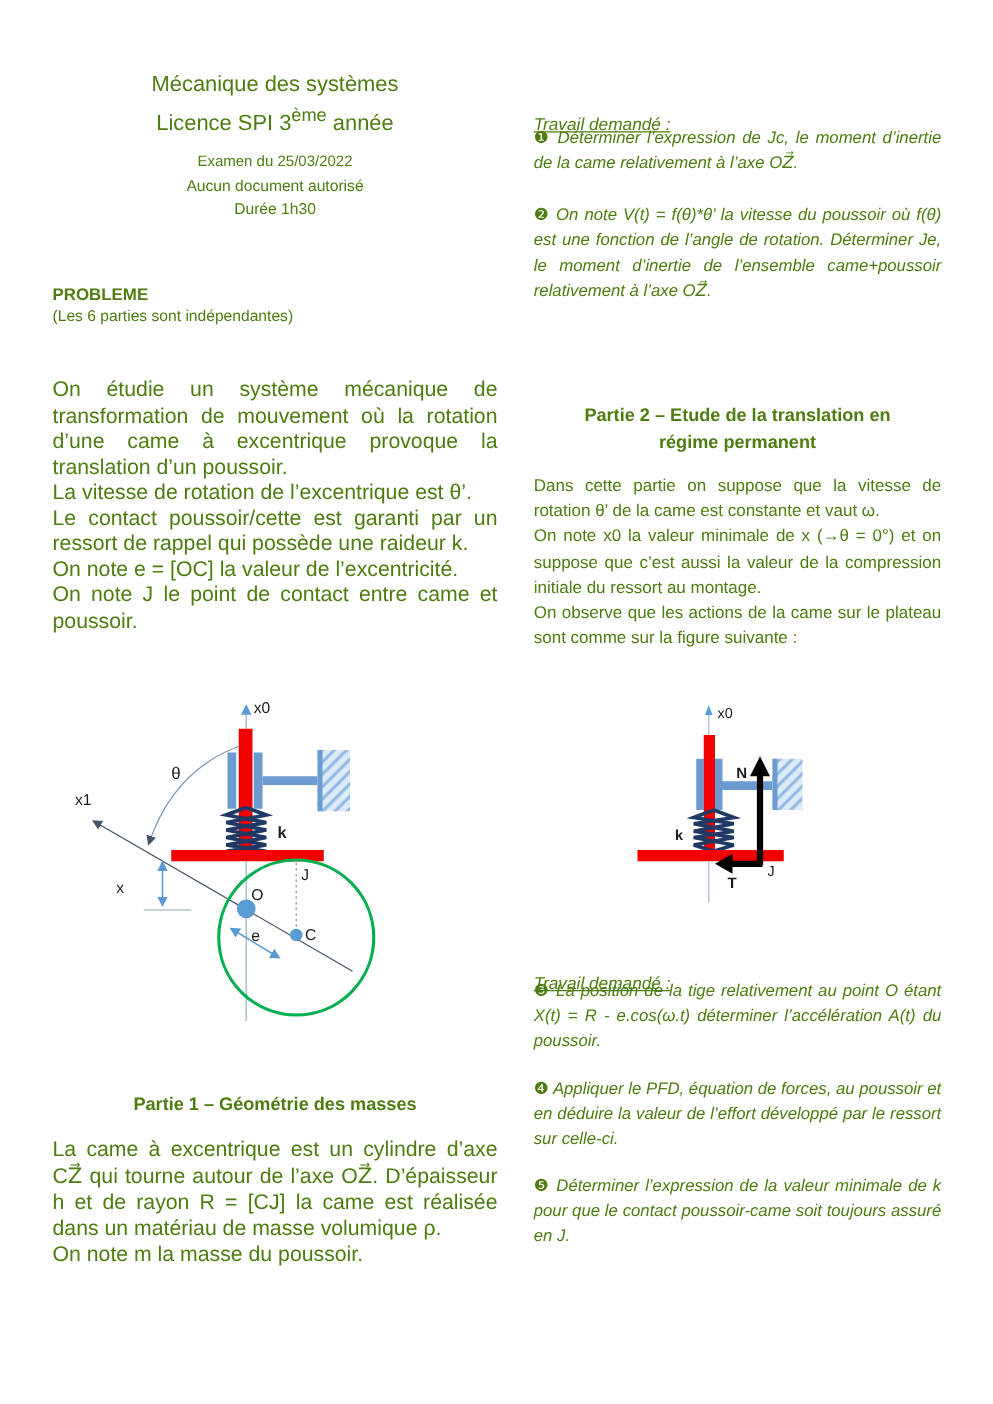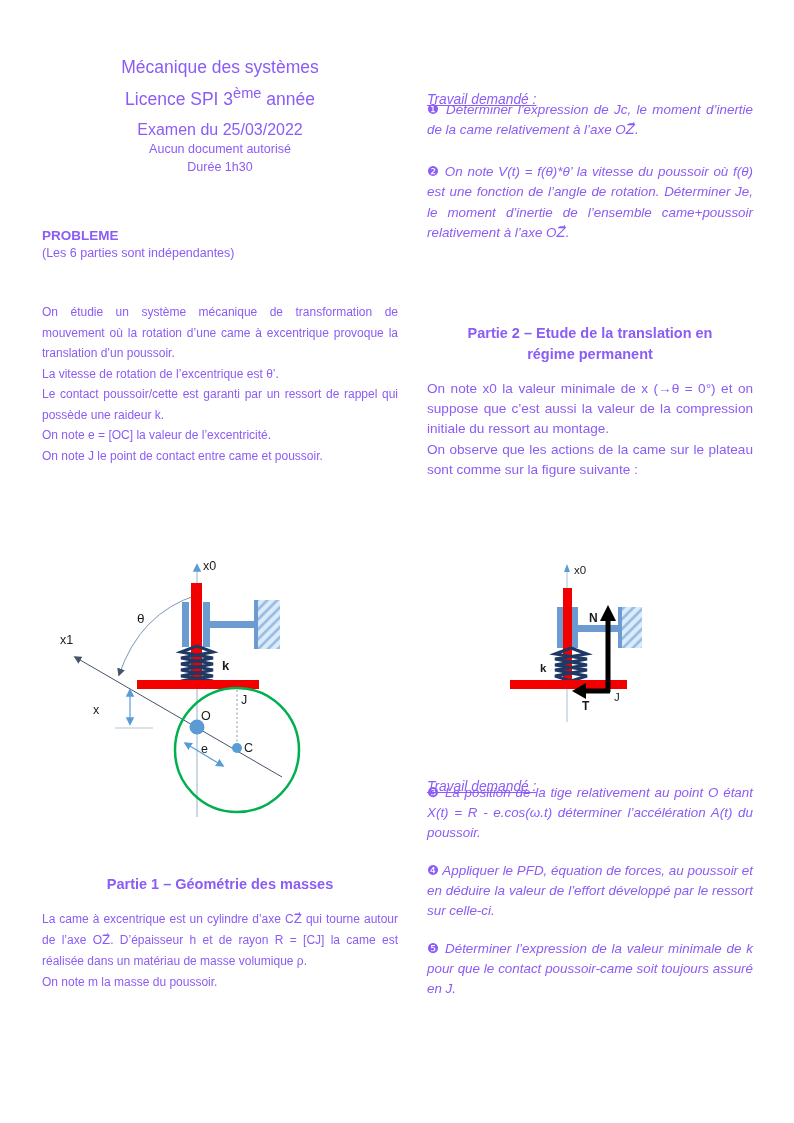--- a/index.html
+++ b/index.html
@@ -1,31 +1,31 @@
 <!DOCTYPE html>
 <html><head>
 <meta charset="utf-8">
 <style>
   html,body{margin:0;padding:0;background:#ffffff;}
   .page{position:relative;width:794px;height:1123px;background:#ffffff;overflow:hidden;
-        font-family:"Liberation Sans","DejaVu Sans",sans-serif;color:#8b5cf6;}
+        font-family:"Liberation Sans","DejaVu Sans",sans-serif;color:#4d7c0f;}
   .abs{position:absolute;}
   .lcol{left:42px;width:356px;}
   .rcol{left:427px;width:326px;}
   .center{text-align:center;}
   .just{text-align:justify;}
   .it{font-style:italic;margin-top:32px;}
   .under{text-decoration:underline;}
   p{margin:0;}
   .title{font-size:17.5px;line-height:26px;}
-  .examline1{font-size:16px;line-height:21px;}
+  .examline1{font-size:12px;line-height:21px;}
   .examline2{font-size:12.5px;line-height:18px;}
   .problem-h{font-size:13.5px;font-weight:bold;line-height:18px;}
   .problem-n{font-size:12.5px;line-height:17px;}
-  .body-txt{font-size:12px;line-height:20.5px;}
+  .body-txt{font-size:17px;line-height:20.5px;}
   .body-txt2{font-size:13.6px;line-height:20.2px;}
   .partie-h{font-size:14.5px;font-weight:bold;line-height:21px;}
   .qitem{font-size:13.4px;line-height:20.4px;font-style:italic;}
   .qnum{font-style:normal;}
   svg text{font-family:"Liberation Sans","DejaVu Sans",sans-serif;fill:#1a1a1a;}
 </style>
 </head>
 <body>
 
 <div class="page">
@@ -122,20 +122,21 @@
   <p class="abs rcol just qitem" style="top:100px"><span class="qnum">❶</span> <span>Déterminer l’expression de Jc, le moment d’inertie de la came relativement à l’axe OZ⃗.</span></p>
 
   <p class="abs rcol just qitem" style="top:162px"><span class="qnum">❷</span> <span>On note V(t) = f(θ)*θ’ la vitesse du poussoir où f(θ) est une fonction de l’angle de rotation. Déterminer Je, le moment d’inertie de l’ensemble came+poussoir relativement à l’axe OZ⃗.</span></p>
 
   <div class="abs rcol center partie-h" style="top:323px">
     <p>Partie 2 – Etude de la translation en</p>
     <p>régime permanent</p>
   </div>
 
   <div class="abs rcol just body-txt2" style="top:379px">
+    <p>Dans cette partie on suppose que la vitesse de rotation θ’ de la came est constante et vaut ω.</p>
     <p>On note x0 la valeur minimale de x (→θ = 0°) et on suppose que c’est aussi la valeur de la compression initiale du ressort au montage.</p>
     <p>On observe que les actions de la came sur le plateau sont comme sur la figure suivante :</p>
   </div>
 
   <svg class="abs" style="left:485px;top:556px" width="235" height="192" viewBox="0 0 235 192">
     <defs>
       <pattern id="h2" width="7" height="7" patternUnits="userSpaceOnUse" patternTransform="rotate(45)">
         <rect width="7" height="7" fill="#ddeaf8"></rect>
         <line x1="1.5" y1="0" x2="1.5" y2="7" stroke="#8db8e3" stroke-width="2.4"></line>
       </pattern>

